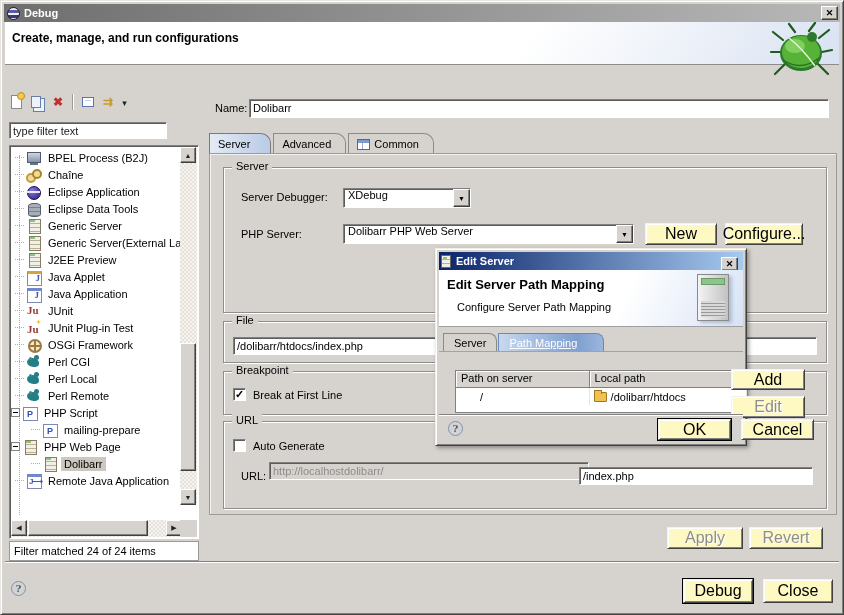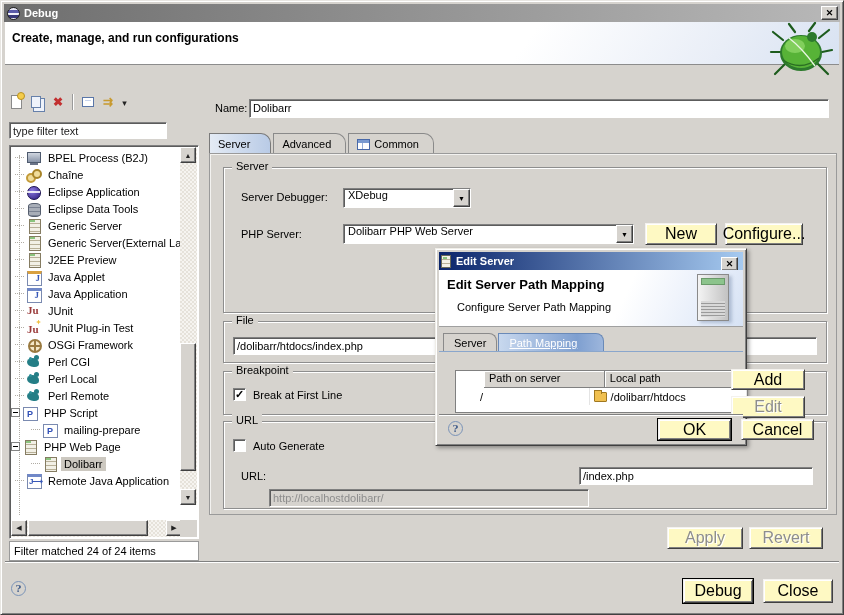--- a/index.html
+++ b/index.html
@@ -176,21 +176,21 @@
   .tower::before { content:""; position:absolute; left:3px; top:3px; right:3px; height:5px; background:#8cc48c; border:1px solid #6a9a6a; }
   .tower::after { content:""; position:absolute; left:3px; right:3px; bottom:3px; height:16px;
            background:repeating-linear-gradient(#d8d8d8 0 2px, #9a9a9a 2px 3px); }
   .dtabbar { position:absolute; left:3px; top:84px; right:3px; height:19px; display:flex; align-items:flex-end;
              border-bottom:1px solid #8aa6cc; padding-left:4px; }
   .dtab { height:18px; padding:0 10px; display:flex; align-items:center; border:1px solid #8a8a8a; border-bottom:none;
           border-radius:0 8px 0 0; margin-right:1px; background:#d6d3ce; }
   .dtab.active { background:linear-gradient(to right,#c8d8ee,#7e9fd0 75%,#9db6dc); color:#fff; text-decoration:underline;
                  border-color:#6a8ab8; padding-right:26px; }
   .dtable { position:absolute; left:19px; top:121px; width:293px; height:43px; background:#fff; border:1px solid #808080; overflow:hidden; }
-  .dtable .hrow { display:flex; height:17px;padding-left:28px; }
+  .dtable .hrow { display:flex; height:17px; }
   .dtable .hcell { background:#d6d3ce; border-right:1px solid #808080; border-bottom:1px solid #808080;
                    box-shadow:inset 1px 1px 0 #fff; padding:1px 5px; white-space:nowrap; overflow:hidden; }
   .dtable .drow { display:flex; height:17px; background:#fff; }
   .dtable .dcell { border-right:1px solid #e4e4e4; padding:1px 4px; white-space:nowrap; overflow:hidden;
                    display:flex; align-items:center; gap:4px; }
   .folder-ic { width:13px; height:10px; background:#f0c050; border:1px solid #a07820; border-radius:1px; position:relative; flex:none; }
   .folder-ic::before { content:""; position:absolute; left:-1px; top:-3px; width:6px; height:3px; background:#f0c050; border:1px solid #a07820; border-bottom:none; }
   .dbottom { position:absolute; left:3px; right:3px; bottom:3px; height:28px; background:#d6d3ce;
              border-top:1px solid #808080; box-shadow:0 1px 0 #fff inset; z-index:5; }
 </style>
@@ -404,21 +404,21 @@
   </div>
   <span class="cb" style="left:232px;top:387px;">✓</span>
   <span class="lbl" style="left:252px;top:388px;">Break at First Line</span>
 
   <div class="group g-url">
     <span class="legend">URL</span>
   </div>
   <span class="cb" style="left:232px;top:438px;"></span>
   <span class="lbl" style="left:252px;top:439px;">Auto Generate</span>
   <span class="lbl" style="left:240px;top:469px;">URL:</span>
-  <div class="field disabled" style="left:268px;top:488px;width:320px;height:18px;">http://localhostdolibarr/</div>
+  <div class="field disabled" style="left:268px;top:461px;width:320px;height:18px;">http://localhostdolibarr/</div>
   <div class="field" style="left:578px;top:466px;width:234px;height:18px;">/index.php</div>
 
   <div class="btn disabled" style="left:666px;top:526px;width:76px;height:22px;">Apply</div>
   <div class="btn disabled" style="left:748px;top:526px;width:74px;height:22px;">Revert</div>
 
   <div class="sep-groove"></div>
 
   <span class="helpc" style="left:10px;top:580px;">?</span>
   <div class="btn default" style="left:682px;top:578px;width:70px;height:24px;">Debug</div>
   <div class="btn" style="left:762px;top:578px;width:70px;height:24px;">Close</div>

